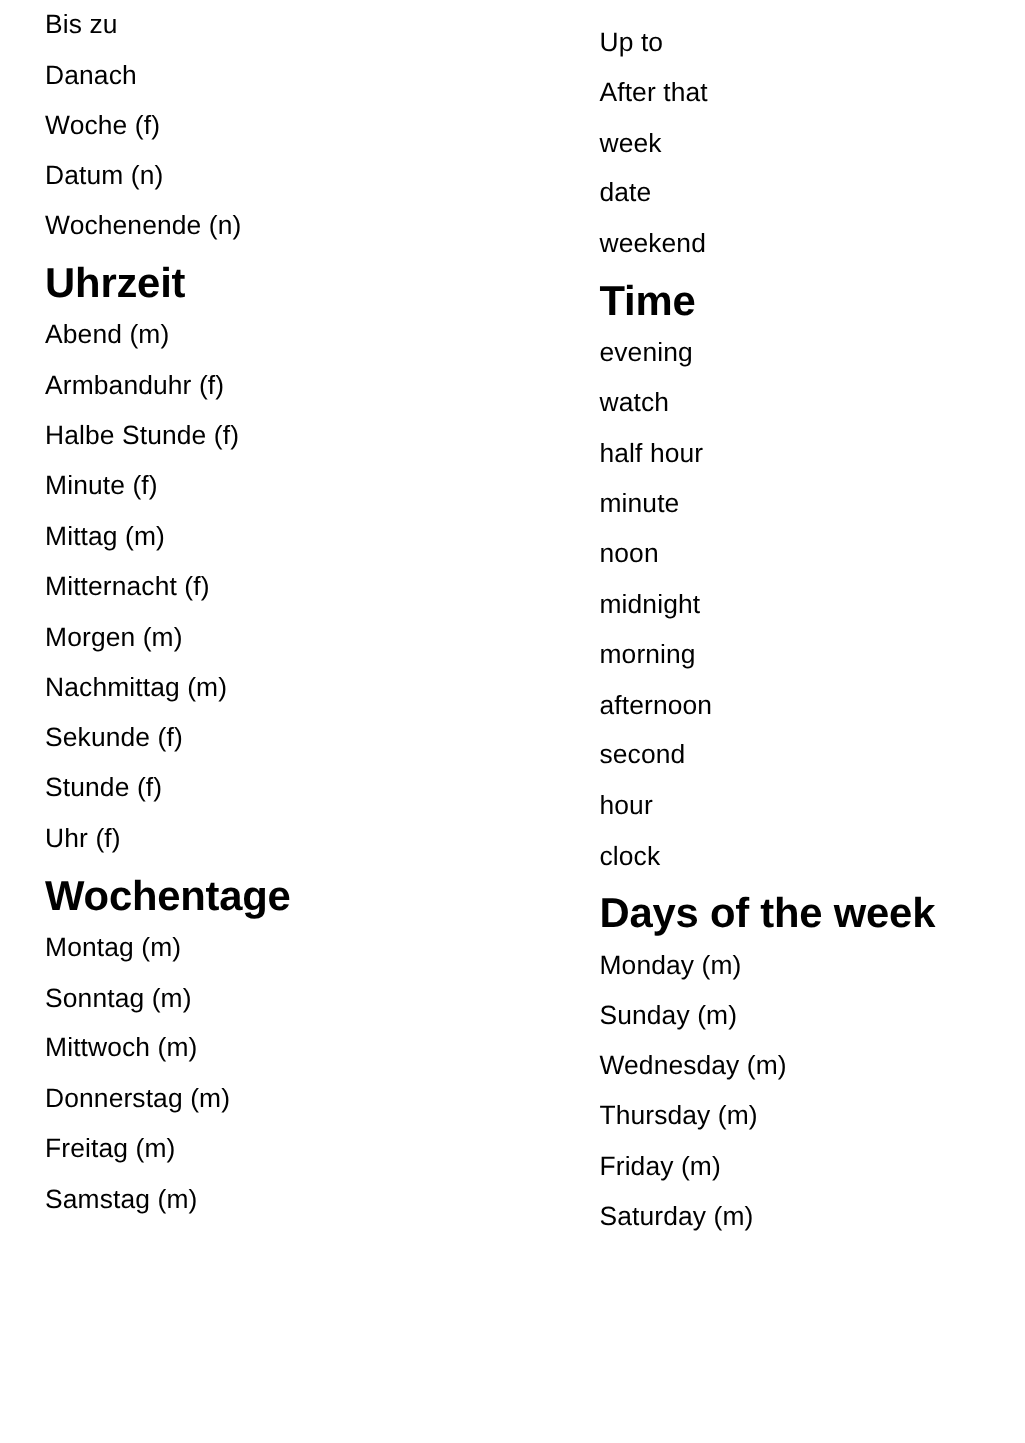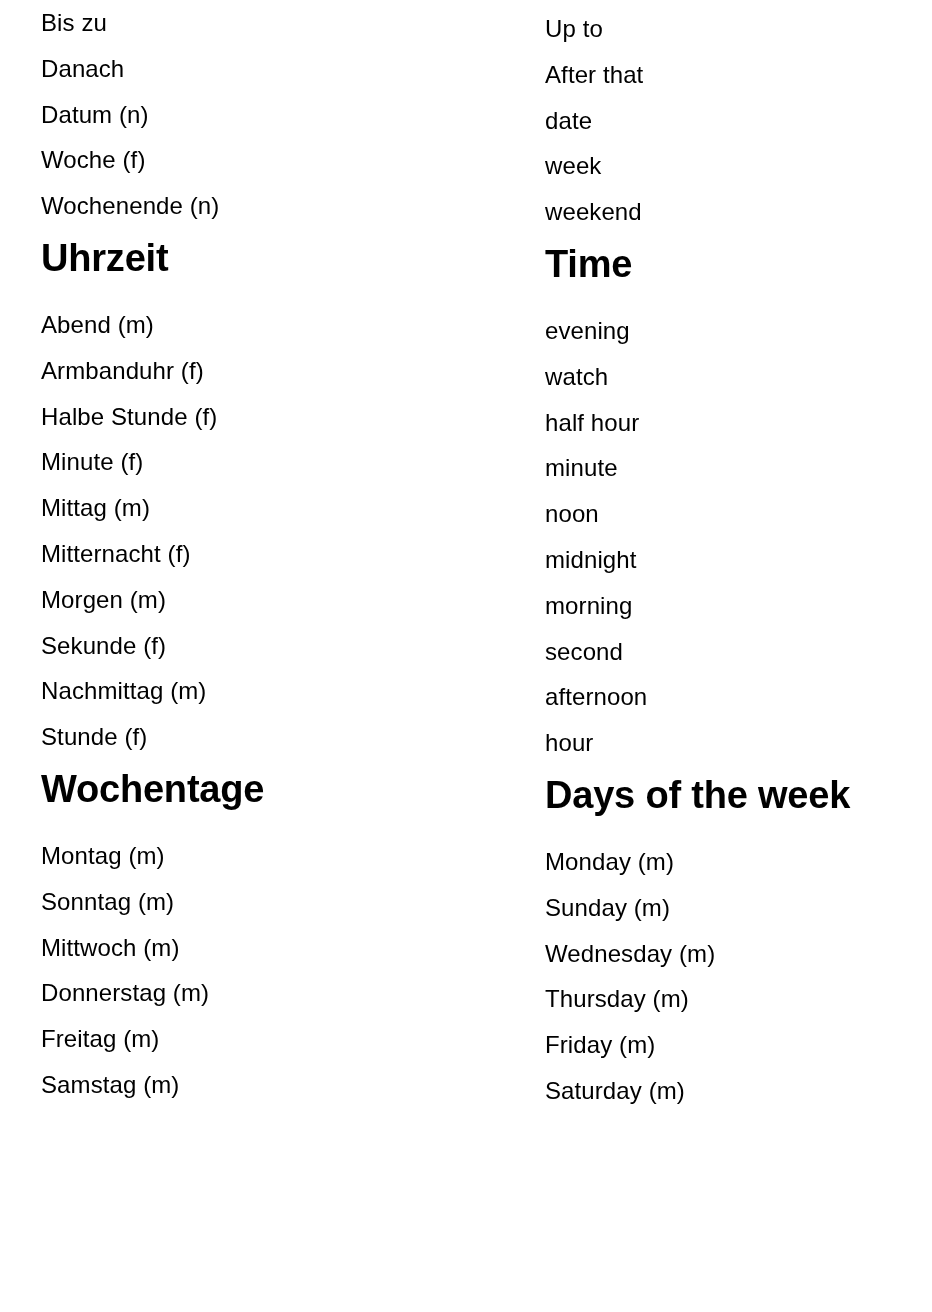--- a/index.html
+++ b/index.html
@@ -40,21 +40,21 @@
     overflow: visible;
   }
   .cell-source {
     position: absolute;
     left: 41px;
     top: 0;
   }
   .cell-target {
     position: absolute;
     left: 545px;
-    top: 6px;
+    top: 16px;
   }
   
   .row-entry .cell {
     font-size: 24px;
     font-weight: 400;
     line-height: 45.8px;
     letter-spacing: 0.1px;
   }
   
   .row-heading {
@@ -63,43 +63,43 @@
   .row-heading .cell {
     font-size: 38px;
     font-weight: 700;
     line-height: 48px;
     letter-spacing: -0.2px;
   }
   .row-heading.gap-before {
     margin-top: 5px;
   }
   .row-heading.gap-after + .row-entry {
-    margin-top: 20px;
+    margin-top: 0;
   }
 </style>
 </head>
 <body>
 
 <div id="page">
   <div id="glossary">
       <div class="row row-entry">
         <span class="cell cell-source">Bis zu</span>
         <span class="cell cell-target">Up to</span>
       </div>
       <div class="row row-entry">
         <span class="cell cell-source">Danach</span>
         <span class="cell cell-target">After that</span>
       </div>
       <div class="row row-entry">
+        <span class="cell cell-source">Woche (f)</span>
+        <span class="cell cell-target">week</span>
+      </div>
+      <div class="row row-entry">
         <span class="cell cell-source">Datum (n)</span>
         <span class="cell cell-target">date</span>
-      </div>
-      <div class="row row-entry">
-        <span class="cell cell-source">Woche (f)</span>
-        <span class="cell cell-target">week</span>
       </div>
       <div class="row row-entry">
         <span class="cell cell-source">Wochenende (n)</span>
         <span class="cell cell-target">weekend</span>
       </div>
       <div class="row row-heading gap-before gap-after">
         <span class="cell cell-source">Uhrzeit</span>
         <span class="cell cell-target">Time</span>
       </div>
       <div class="row row-entry">
@@ -124,30 +124,34 @@
       </div>
       <div class="row row-entry">
         <span class="cell cell-source">Mitternacht (f)</span>
         <span class="cell cell-target">midnight</span>
       </div>
       <div class="row row-entry">
         <span class="cell cell-source">Morgen (m)</span>
         <span class="cell cell-target">morning</span>
       </div>
       <div class="row row-entry">
+        <span class="cell cell-source">Nachmittag (m)</span>
+        <span class="cell cell-target">afternoon</span>
+      </div>
+      <div class="row row-entry">
         <span class="cell cell-source">Sekunde (f)</span>
         <span class="cell cell-target">second</span>
       </div>
       <div class="row row-entry">
-        <span class="cell cell-source">Nachmittag (m)</span>
-        <span class="cell cell-target">afternoon</span>
+        <span class="cell cell-source">Stunde (f)</span>
+        <span class="cell cell-target">hour</span>
       </div>
       <div class="row row-entry">
-        <span class="cell cell-source">Stunde (f)</span>
-        <span class="cell cell-target">hour</span>
+        <span class="cell cell-source">Uhr (f)</span>
+        <span class="cell cell-target">clock</span>
       </div>
       <div class="row row-heading gap-before gap-after">
         <span class="cell cell-source">Wochentage</span>
         <span class="cell cell-target">Days of the week</span>
       </div>
       <div class="row row-entry">
         <span class="cell cell-source">Montag (m)</span>
         <span class="cell cell-target">Monday (m)</span>
       </div>
       <div class="row row-entry">

